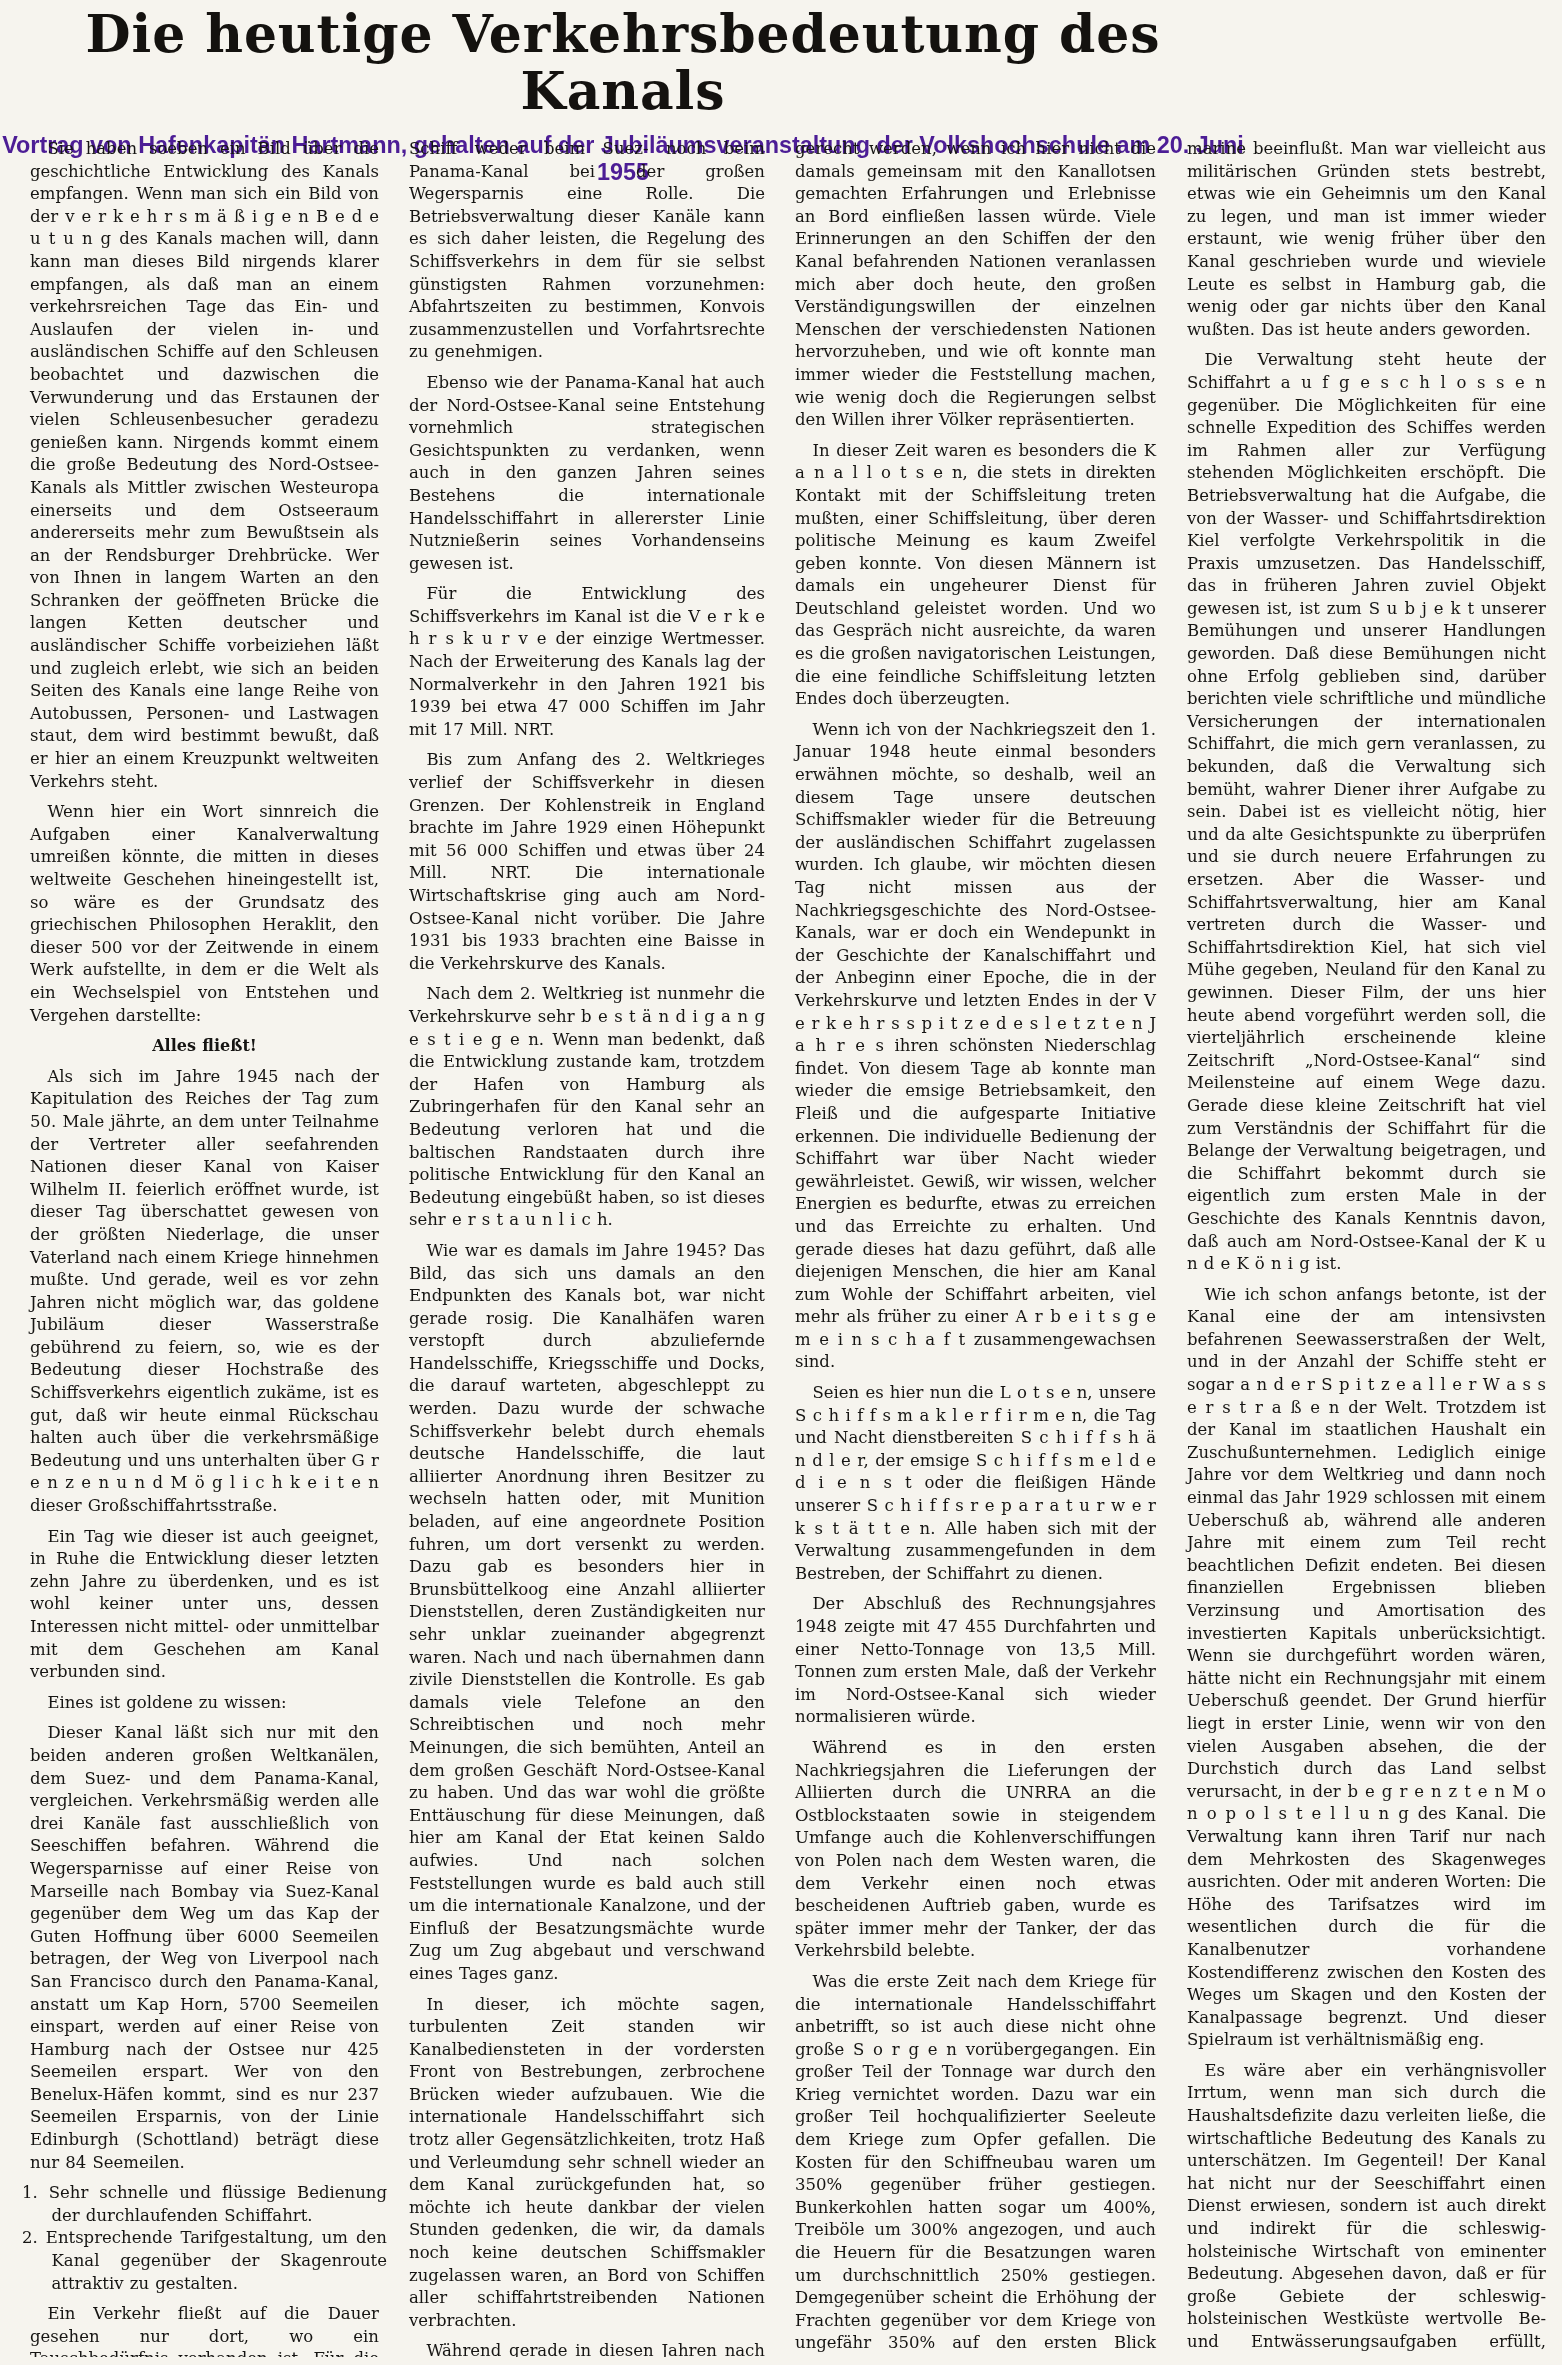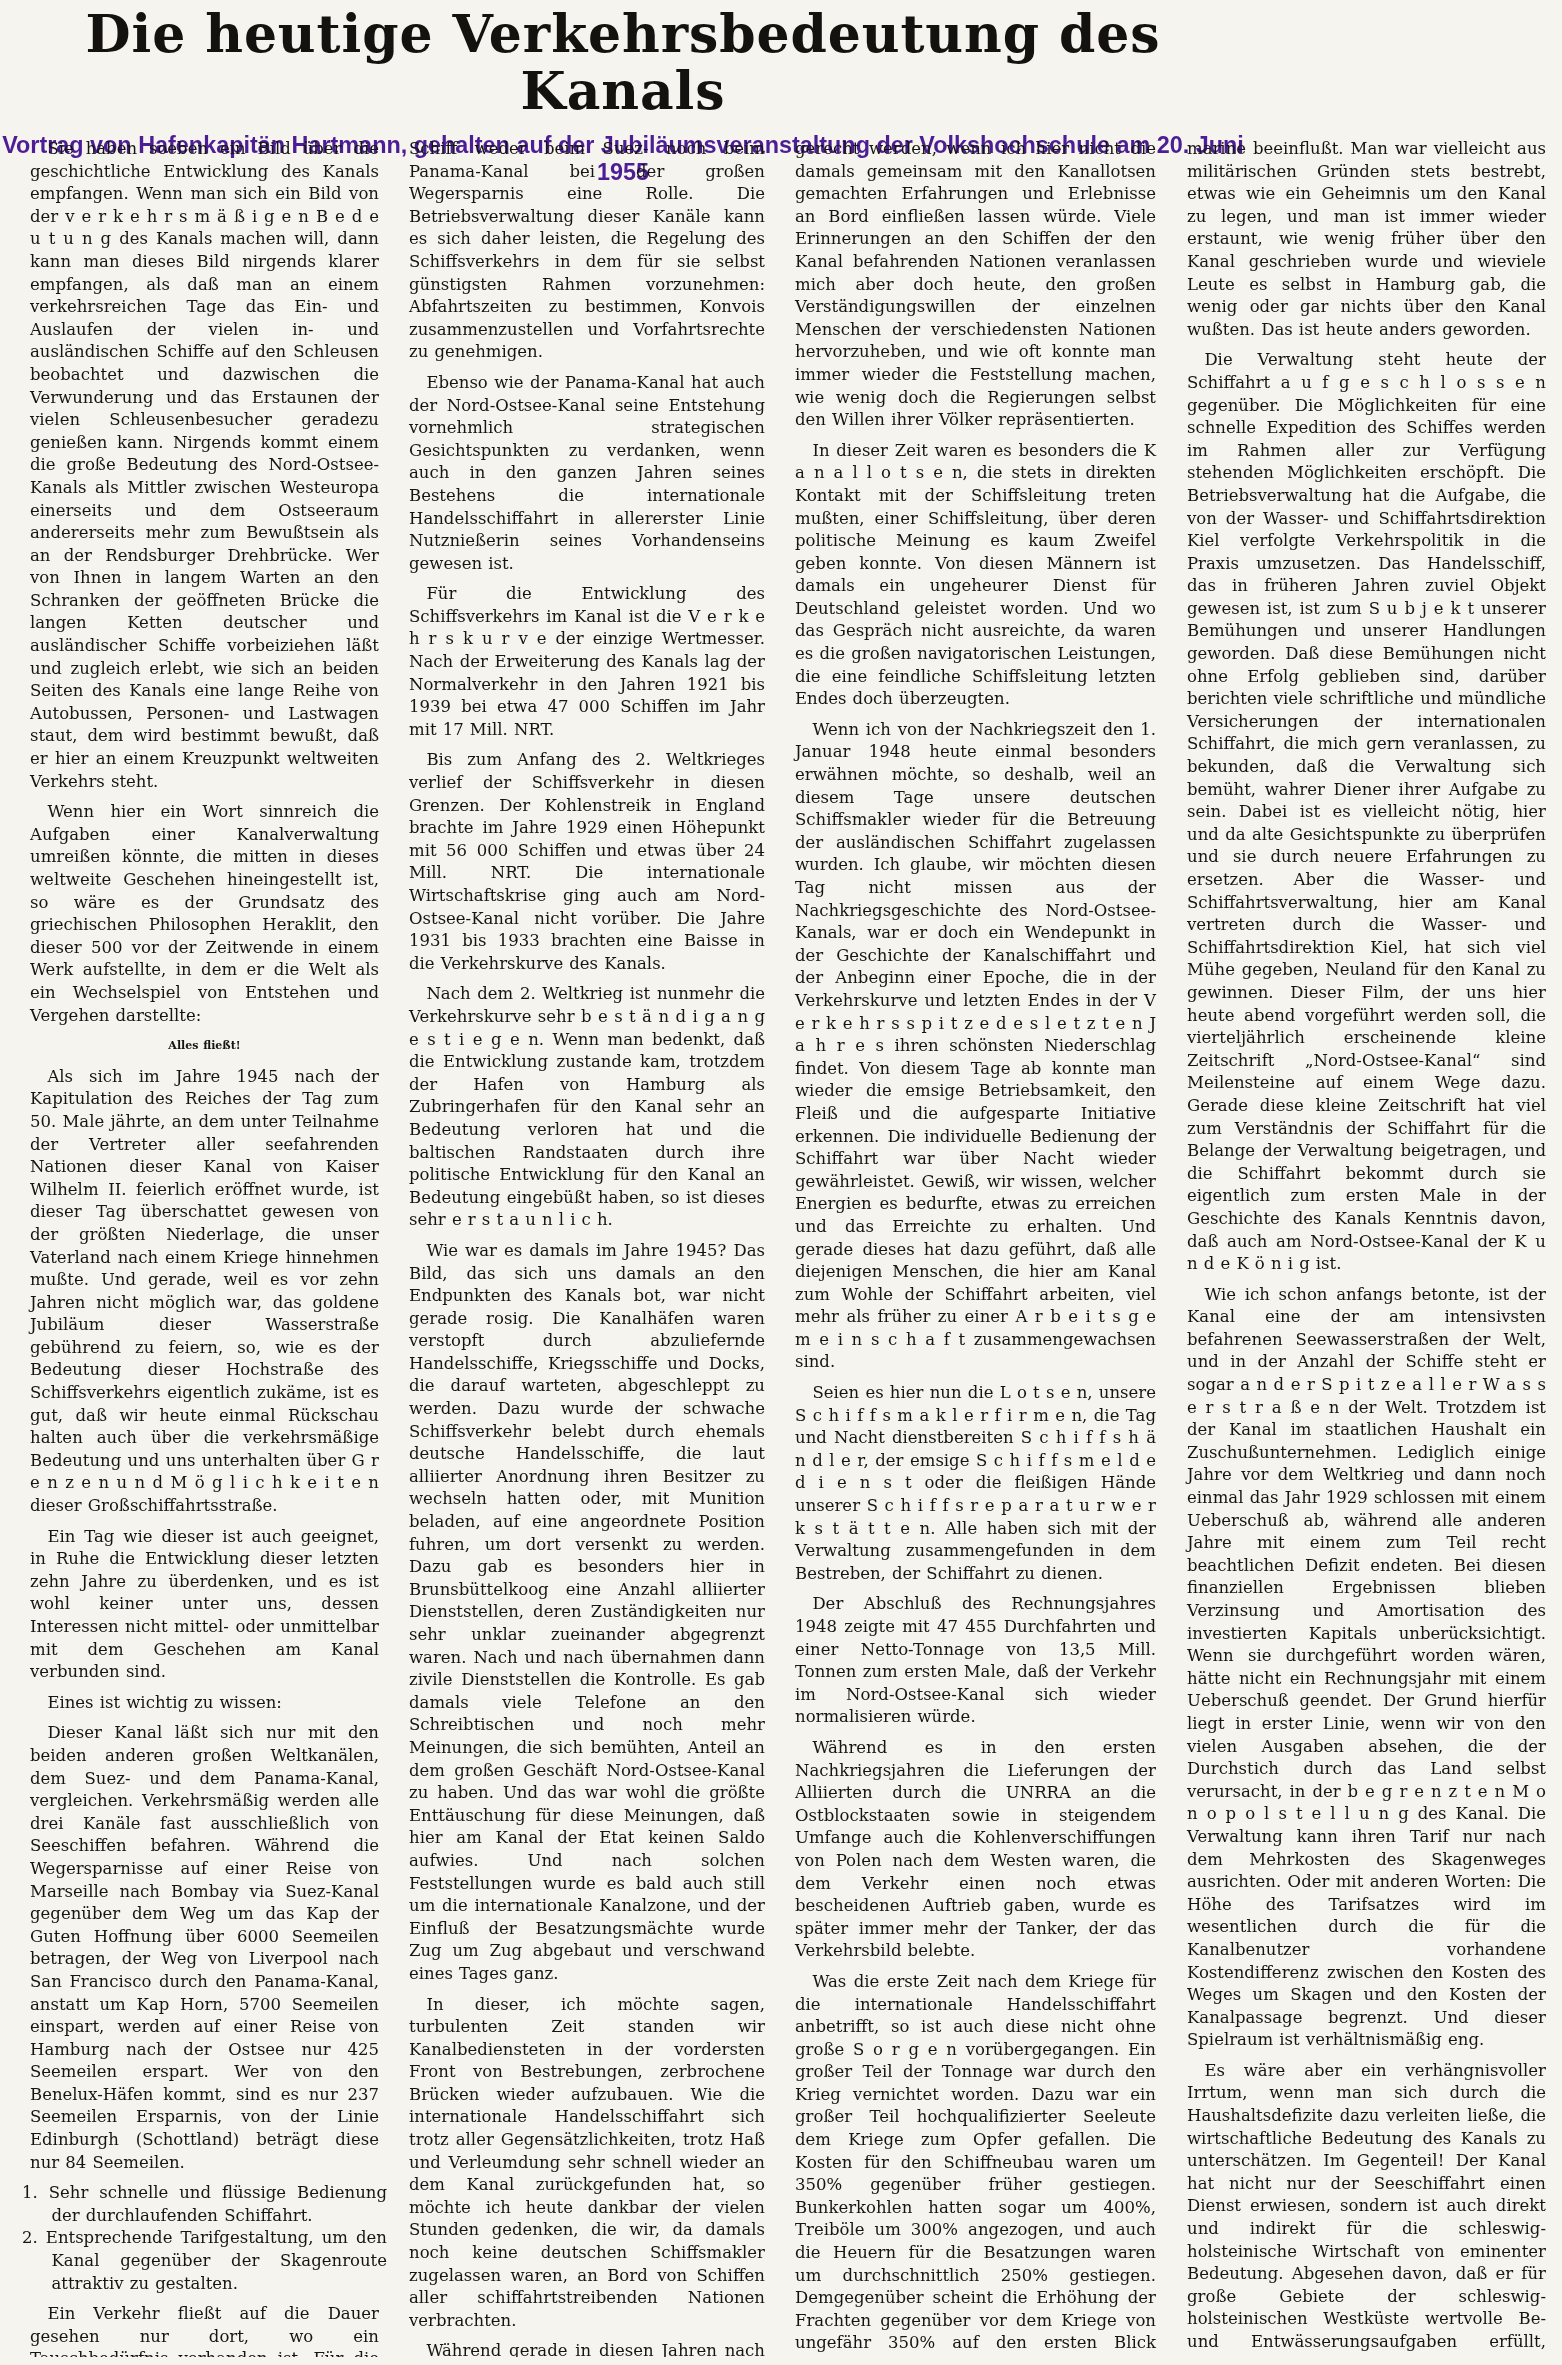--- a/index.html
+++ b/index.html
@@ -41,21 +41,21 @@
   .col-1{left:22px;width:365px;}
   .col-2{left:401px;width:372px;}
   .col-3{left:787px;width:377px;}
   .col-4{left:1179px;width:375px;}
   .p{margin:8px;text-indent:17.4px;}
   .p.cont{text-indent:0;}
   .crosshead{
     margin:1.7px 0;
     text-align:center;
     font-weight:700;
-    font-size:11px;
+    font-size:16px;
     text-indent:0;
   }
   .li{
     margin:0;
     padding-left:29.5px;
     text-indent:-29.5px;
   }
 </style>
 </head>
 <body>
@@ -66,21 +66,21 @@
     <div class="title">Die heutige Verkehrsbedeutung des Kanals</div>
     <div class="subtitle">Vortrag von Hafenkapitän Hartmann, gehalten auf der Jubiläumsveranstaltung der Volkshochschule am 20. Juni 1955</div>
   </div>
 
   <div class="col col-1">
     <p class="p">Sie haben soeben ein Bild über die geschichtliche Entwicklung des Kanals empfangen. Wenn man sich ein Bild von der v e r k e h r s m ä ß i g e n  B e d e u t u n g des Kanals machen will, dann kann man dieses Bild nirgends klarer empfangen, als daß man an einem verkehrsreichen Tage das Ein- und Auslaufen der vielen in- und ausländischen Schiffe auf den Schleusen beobachtet und dazwischen die Verwunderung und das Erstaunen der vielen Schleusenbesucher geradezu genießen kann. Nirgends kommt einem die große Bedeutung des Nord-Ostsee-Kanals als Mittler zwischen Westeuropa einerseits und dem Ostseeraum andererseits mehr zum Bewußtsein als an der Rendsburger Drehbrücke. Wer von Ihnen in langem Warten an den Schranken der geöffneten Brücke die langen Ketten deutscher und ausländischer Schiffe vorbeiziehen läßt und zugleich erlebt, wie sich an beiden Seiten des Kanals eine lange Reihe von Autobussen, Personen- und Lastwagen staut, dem wird bestimmt bewußt, daß er hier an einem Kreuzpunkt weltweiten Verkehrs steht.</p>
     <p class="p">Wenn hier ein Wort sinnreich die Aufgaben einer Kanalverwaltung umreißen könnte, die mitten in dieses weltweite Geschehen hineingestellt ist, so wäre es der Grundsatz des griechischen Philosophen Heraklit, den dieser 500 vor der Zeitwende in einem Werk aufstellte, in dem er die Welt als ein Wechselspiel von Entstehen und Vergehen darstellte:</p>
     <p class="crosshead">Alles fließt!</p>
     <p class="p">Als sich im Jahre 1945 nach der Kapitulation des Reiches der Tag zum 50. Male jährte, an dem unter Teilnahme der Vertreter aller seefahrenden Nationen dieser Kanal von Kaiser Wilhelm II. feierlich eröffnet wurde, ist dieser Tag überschattet gewesen von der größten Niederlage, die unser Vaterland nach einem Kriege hinnehmen mußte. Und gerade, weil es vor zehn Jahren nicht möglich war, das goldene Jubiläum dieser Wasserstraße gebührend zu feiern, so, wie es der Bedeutung dieser Hochstraße des Schiffsverkehrs eigentlich zukäme, ist es gut, daß wir heute einmal Rückschau halten auch über die verkehrsmäßige Bedeutung und uns unterhalten über G r e n z e n  u n d  M ö g l i c h k e i t e n dieser Großschiffahrtsstraße.</p>
     <p class="p">Ein Tag wie dieser ist auch geeignet, in Ruhe die Entwicklung dieser letzten zehn Jahre zu überdenken, und es ist wohl keiner unter uns, dessen Interessen nicht mittel- oder unmittelbar mit dem Geschehen am Kanal verbunden sind.</p>
-    <p class="p">Eines ist wichtig zu wissen:</p>
+    <p class="p">Eines ist goldene zu wissen:</p>
     <p class="p">Dieser Kanal läßt sich nur mit den beiden anderen großen Weltkanälen, dem Suez- und dem Panama-Kanal, vergleichen. Verkehrsmäßig werden alle drei Kanäle fast ausschließlich von Seeschiffen befahren. Während die Wegersparnisse auf einer Reise von Marseille nach Bombay via Suez-Kanal gegenüber dem Weg um das Kap der Guten Hoffnung über 6000 Seemeilen betragen, der Weg von Liverpool nach San Francisco durch den Panama-Kanal, anstatt um Kap Horn, 5700 Seemeilen einspart, werden auf einer Reise von Hamburg nach der Ostsee nur 425 Seemeilen erspart. Wer von den Benelux-Häfen kommt, sind es nur 237 Seemeilen Ersparnis, von der Linie Edinburgh (Schottland) beträgt diese nur 84 Seemeilen.</p>
     <p class="li">1. Sehr schnelle und flüssige Bedienung der durchlaufenden Schiffahrt.</p>
     <p class="li">2. Entsprechende Tarifgestaltung, um den Kanal gegenüber der Skagenroute attraktiv zu gestalten.</p>
     <p class="p">Ein Verkehr fließt auf die Dauer gesehen nur dort, wo ein Tauschbedürfnis vorhanden ist. Für die Stellung des Kanals ist es daher von besonderer Bedeutung, daß er — neben dem Weg um Skagen natürlich — einen Verbindungsweg zwischen dem industriellen Kernland Europas und dem überwiegend agrarischen Ostseeraum darstellt. Besonders sind es die im Ostseeraum vorhandenen großen Holzvorräte, die Ueberschüsse an landwirtschaftlichen Produkten, die bedeutenden schwedischen Eisenerzlager sowie die oberschlesischen Kohlenvorkommen einerseits, der Mangel an festen und flüssigen Brennstoffen in Dänemark, Schweden und Finnland — und an industriellen Rohstoffen und Produkten andererseits, die zu diesem großen Handel, einem Tauschgeschäft, drängen. In den letzten Jahren haben sich auch die Sowjetunion und Polen in diesen Güterverkehr eingeschaltet.</p>
 
   </div>
 
   <div class="col col-2">
     <p class="p cont">Schiff weder beim Suez- noch beim Panama-Kanal bei der großen Wegersparnis eine Rolle. Die Betriebsverwaltung dieser Kanäle kann es sich daher leisten, die Regelung des Schiffsverkehrs in dem für sie selbst günstigsten Rahmen vorzunehmen: Abfahrtszeiten zu bestimmen, Konvois zusammenzustellen und Vorfahrtsrechte zu genehmigen.</p>
     <p class="p">Ebenso wie der Panama-Kanal hat auch der Nord-Ostsee-Kanal seine Entstehung vornehmlich strategischen Gesichtspunkten zu verdanken, wenn auch in den ganzen Jahren seines Bestehens die internationale Handelsschiffahrt in allererster Linie Nutznießerin seines Vorhandenseins gewesen ist.</p>

